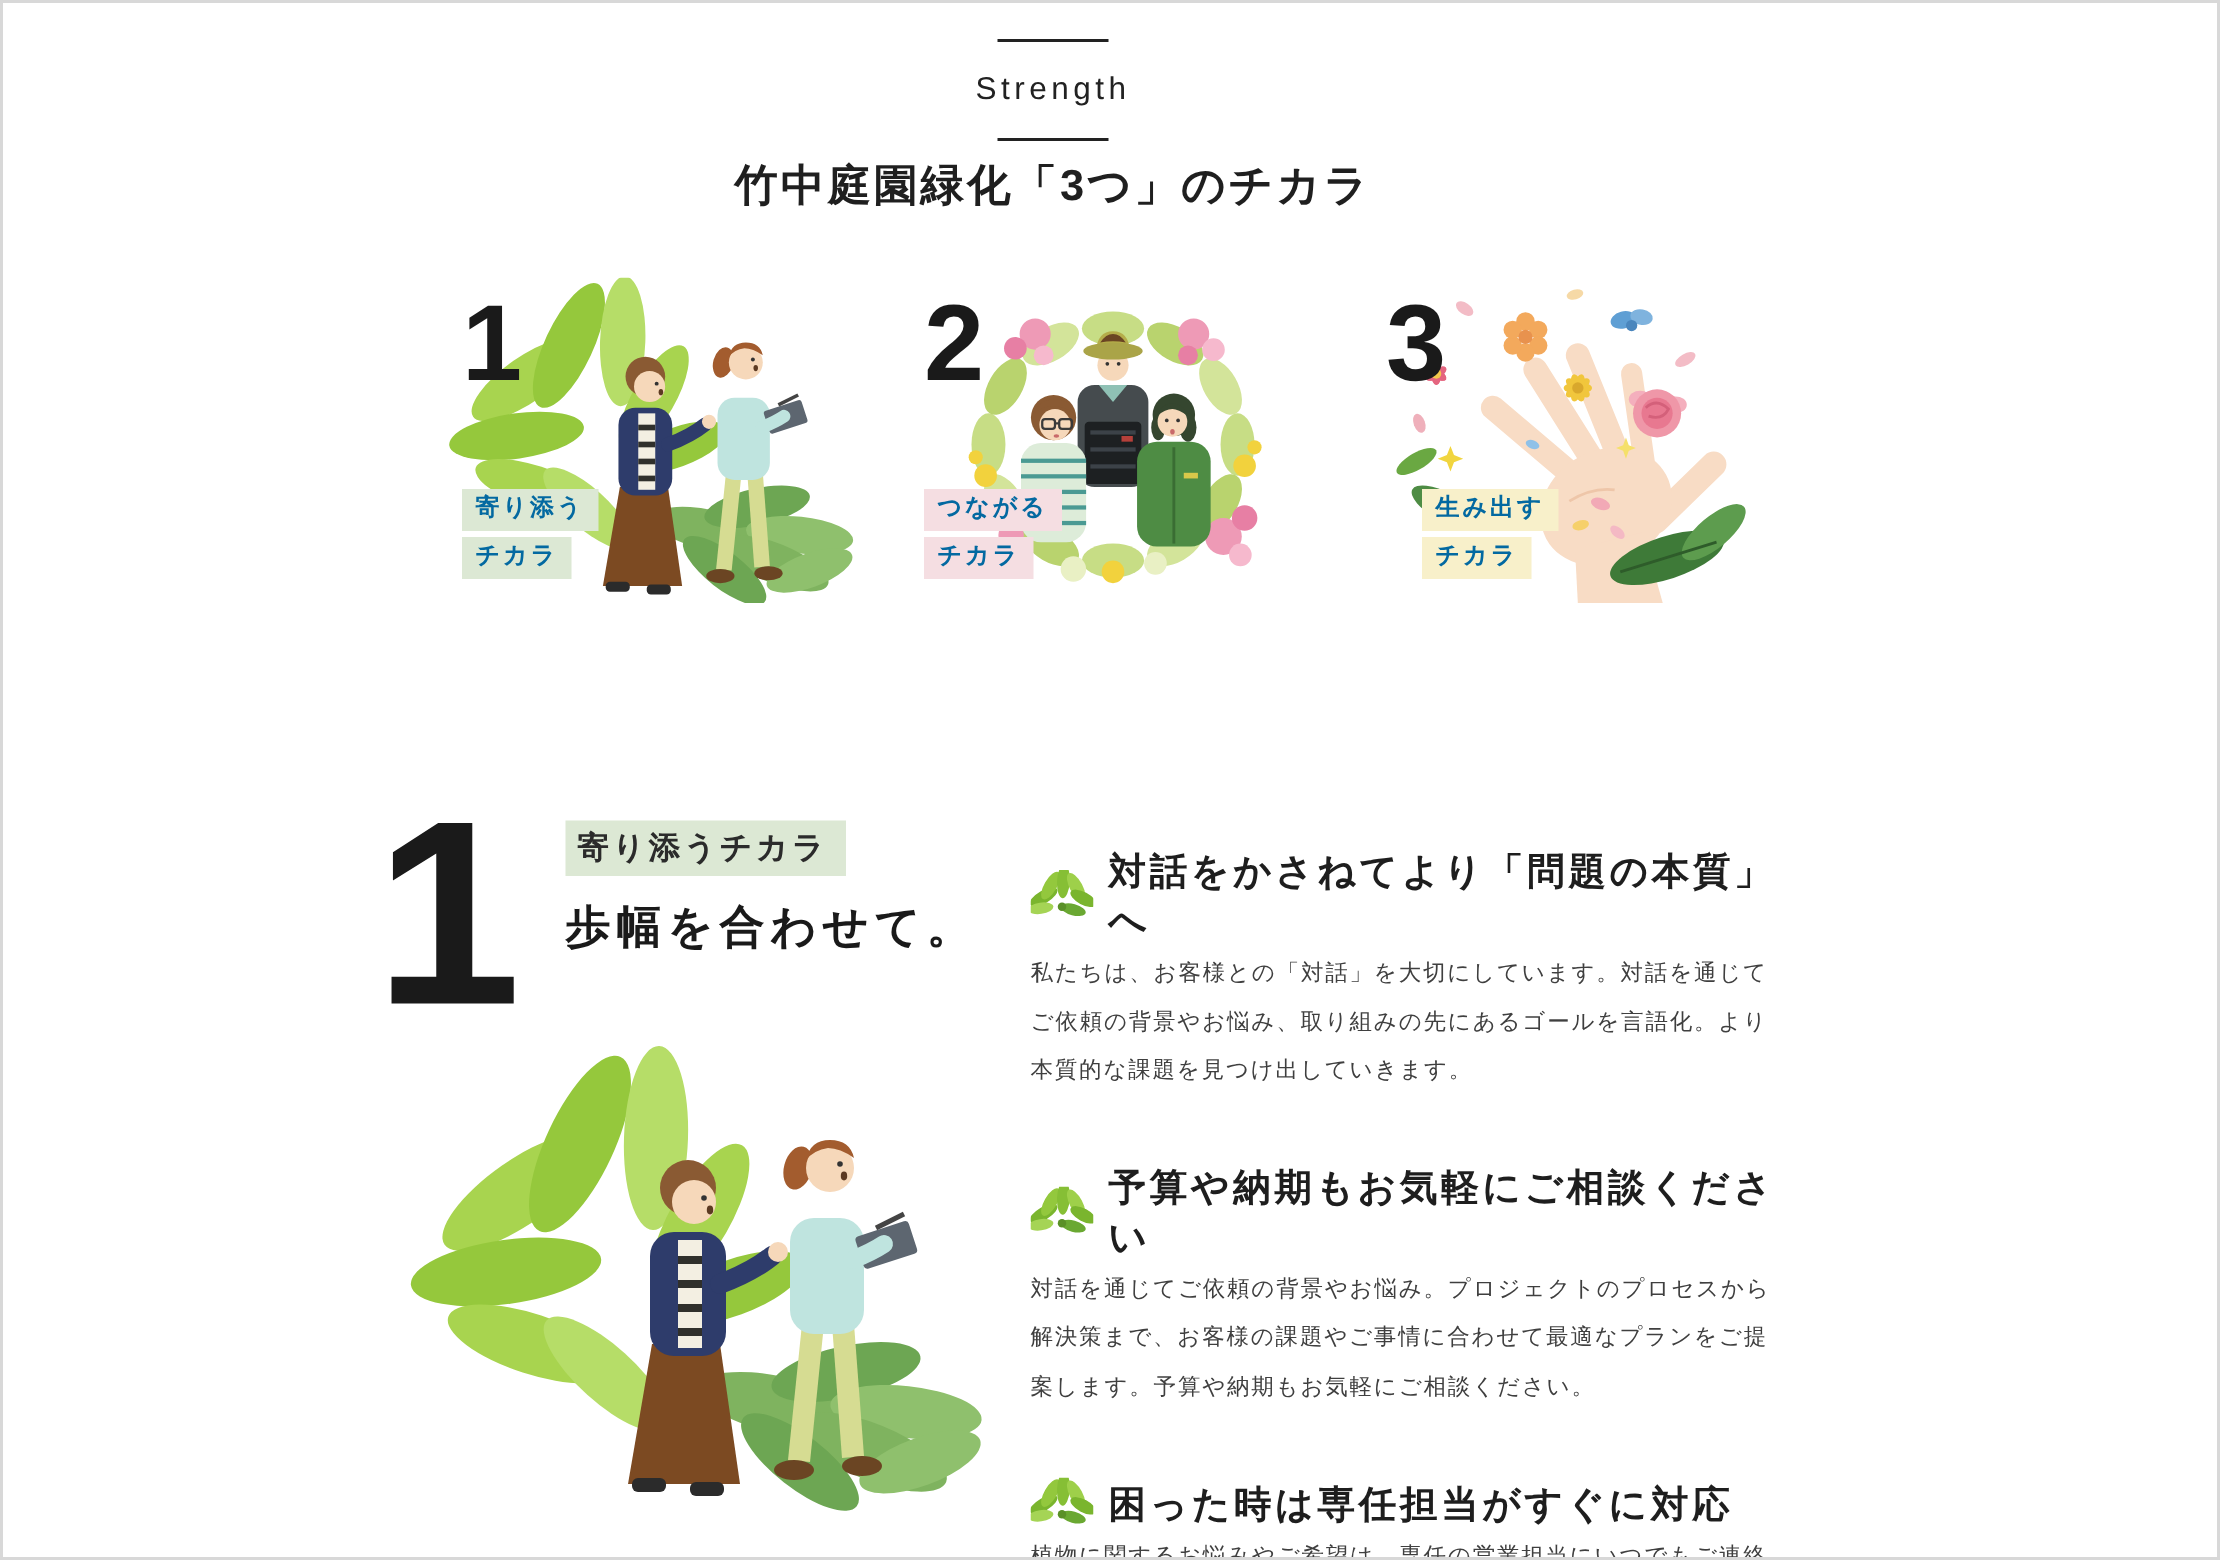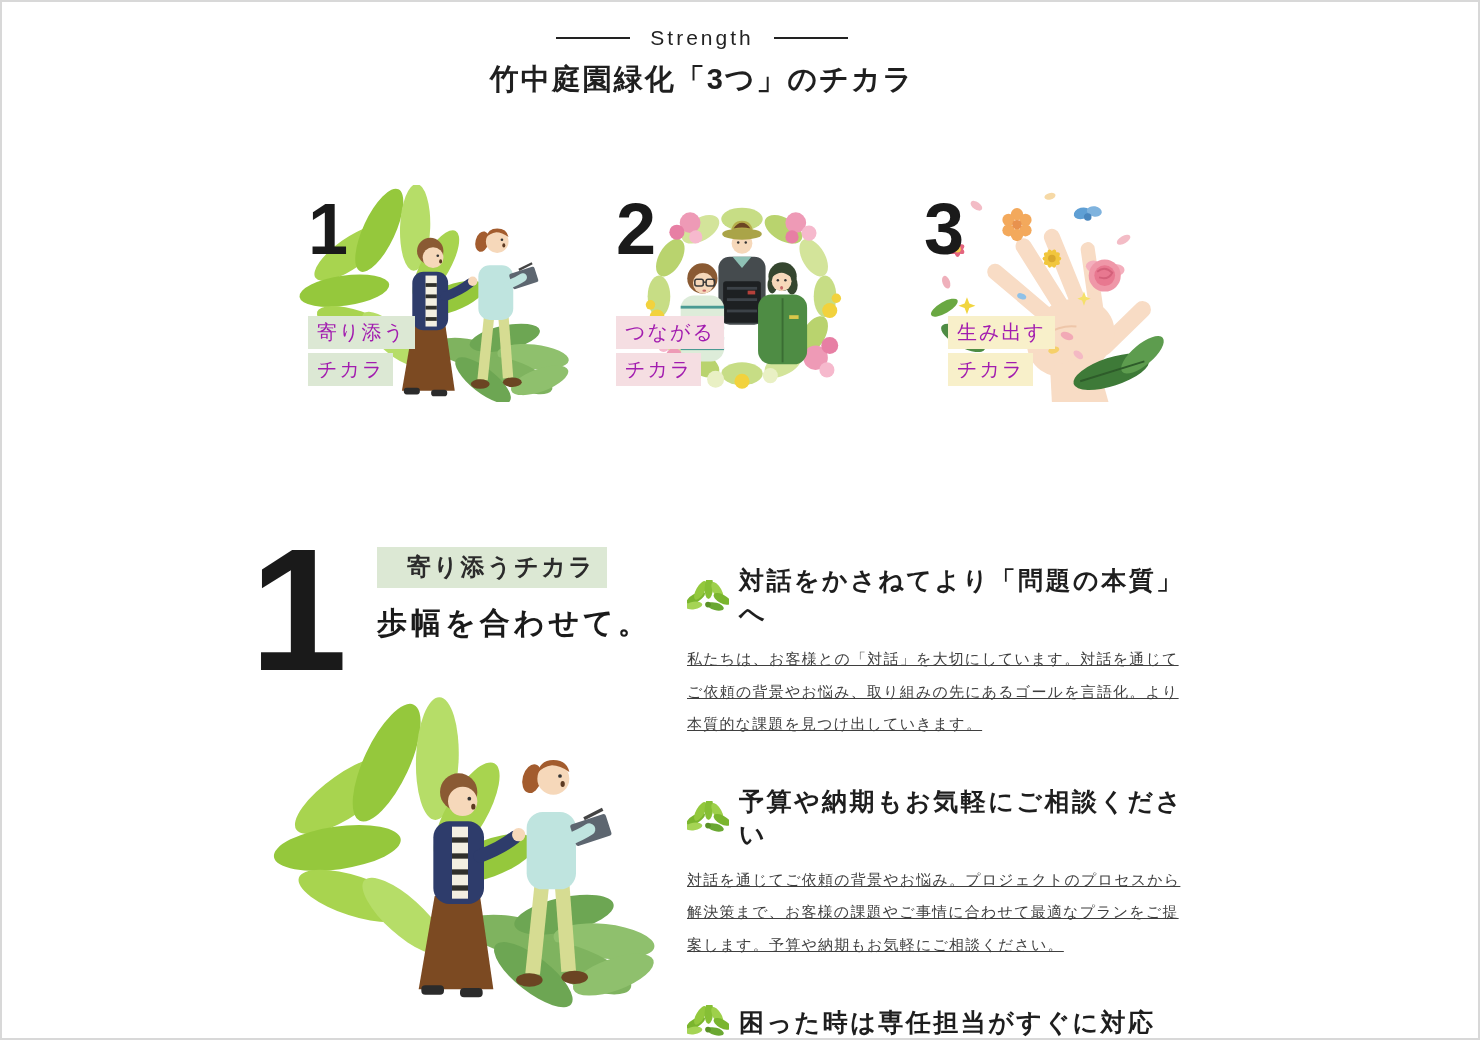--- a/index.html
+++ b/index.html
@@ -22,20 +22,21 @@
     position: absolute;
     left: 0; top: 24px;
     width: 1400px;
     text-align: center;
   }
   .strength-row {
     display: flex;
     align-items: center;
     justify-content: center;
     gap: 20px;
+    flex-direction: column;
   }
   .strength-line {
     width: 74px; height: 2px;
     background: #222222;
   }
   .strength-label {
     font-size: 21px;
     letter-spacing: 3px;
     color: #222222;
     font-weight: 400;
@@ -82,24 +83,24 @@
     z-index: 3;
   }
   .power-labels {
     position: absolute;
     left: 16px; bottom: 16px;
     z-index: 3;
   }
   .label-chip {
     display: table;
     padding: 3px 9px 4px 9px;
-    font-size: 20px;
-    font-weight: normal;
+    font-size: 16px;
+    font-weight: bold;
     letter-spacing: 2px;
-    color: #a21caf;
+    color: #0369a1;
     margin-top: 4px;
     line-height: 1.3;
   }
   .chip-green  { background: #dce8d4; }
   .chip-pink   { background: #f5dee2; }
   .chip-yellow { background: #f8f0ca; margin-left: 24px; }
 
   
   .detail-number {
     position: absolute;
@@ -109,22 +110,22 @@
     line-height: 1;
     color: #1a1a1a;
   }
   .detail-head {
     position: absolute;
     left: 375px; top: 545px;
     width: 300px;
   }
   .detail-chip {
     display: table;
-    padding: 4px 12px 5px 30px;
-    font-size: 24px;
+    padding: 4px 12px 5px 8px;
+    font-size: 21px;
     font-weight: bold;
     letter-spacing: 2.5px;
     color: #2b2b2b;
   }
   .detail-heading {
     margin-top: 12px;
     font-size: 30px;
     font-weight: bold;
     letter-spacing: 4px;
     line-height: 1.55;
@@ -148,26 +149,25 @@
     align-items: center;
     gap: 10px;
     font-size: 25px;
     font-weight: bold;
     letter-spacing: 2.5px;
     color: #1e1e1e;
     margin-top: 16px;
   }
   .leaf-icon { width: 42px; height: 34px; flex: 0 0 auto; }
   .feature-body {
-    margin-top: 13px;
+    margin-top: 3px;
     font-size: 15px;
     line-height: 2.17;
     letter-spacing: 1.2px;
     color: #3f3f3f;
-    text-decoration: underline;
   }
 
   .defs-hidden {
     position: absolute;
     width: 0; height: 0;
     overflow: hidden;
   }
 </style>
 </head>
 <body>

